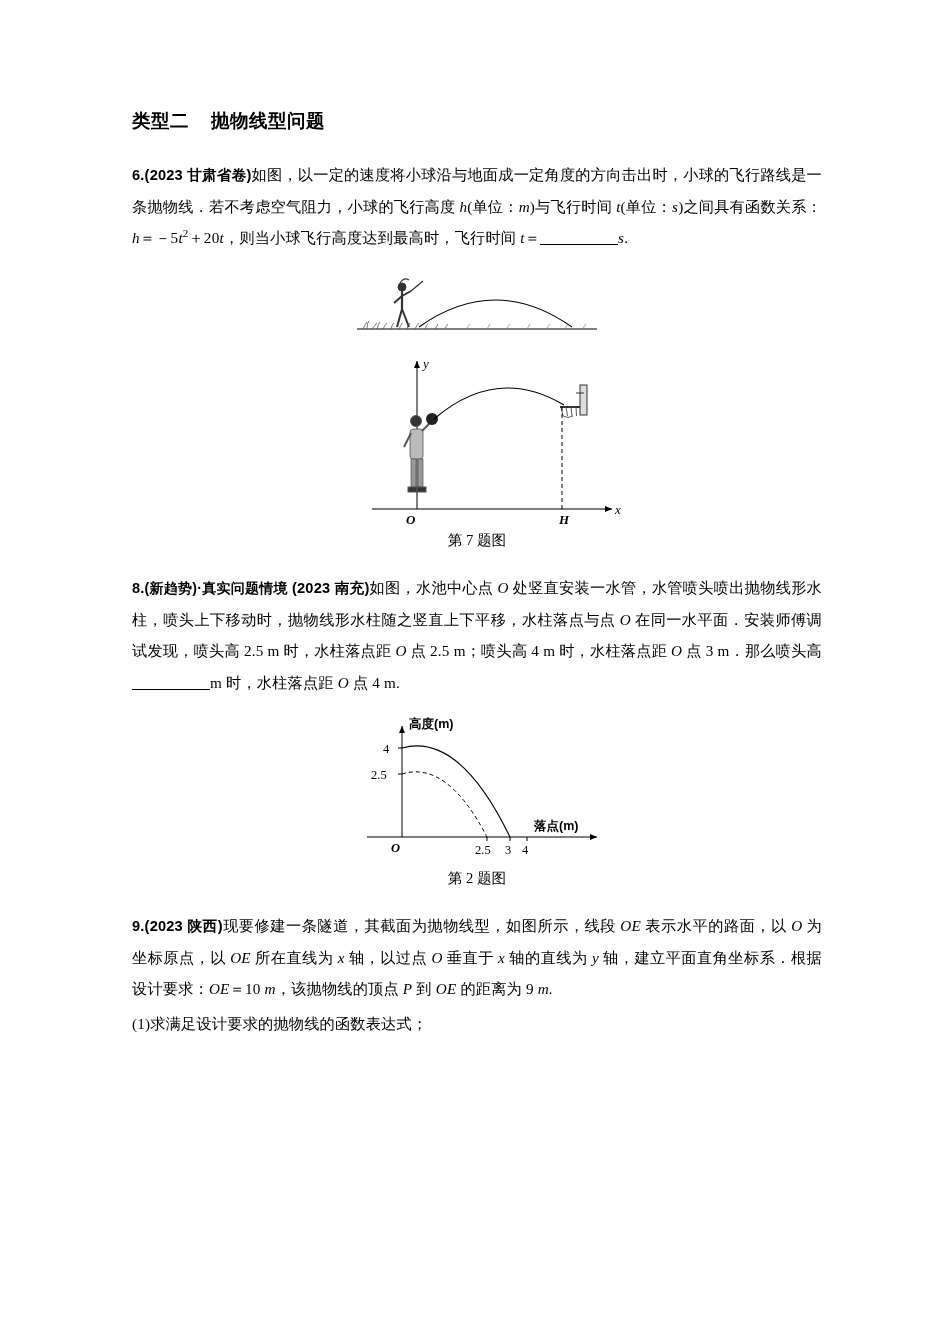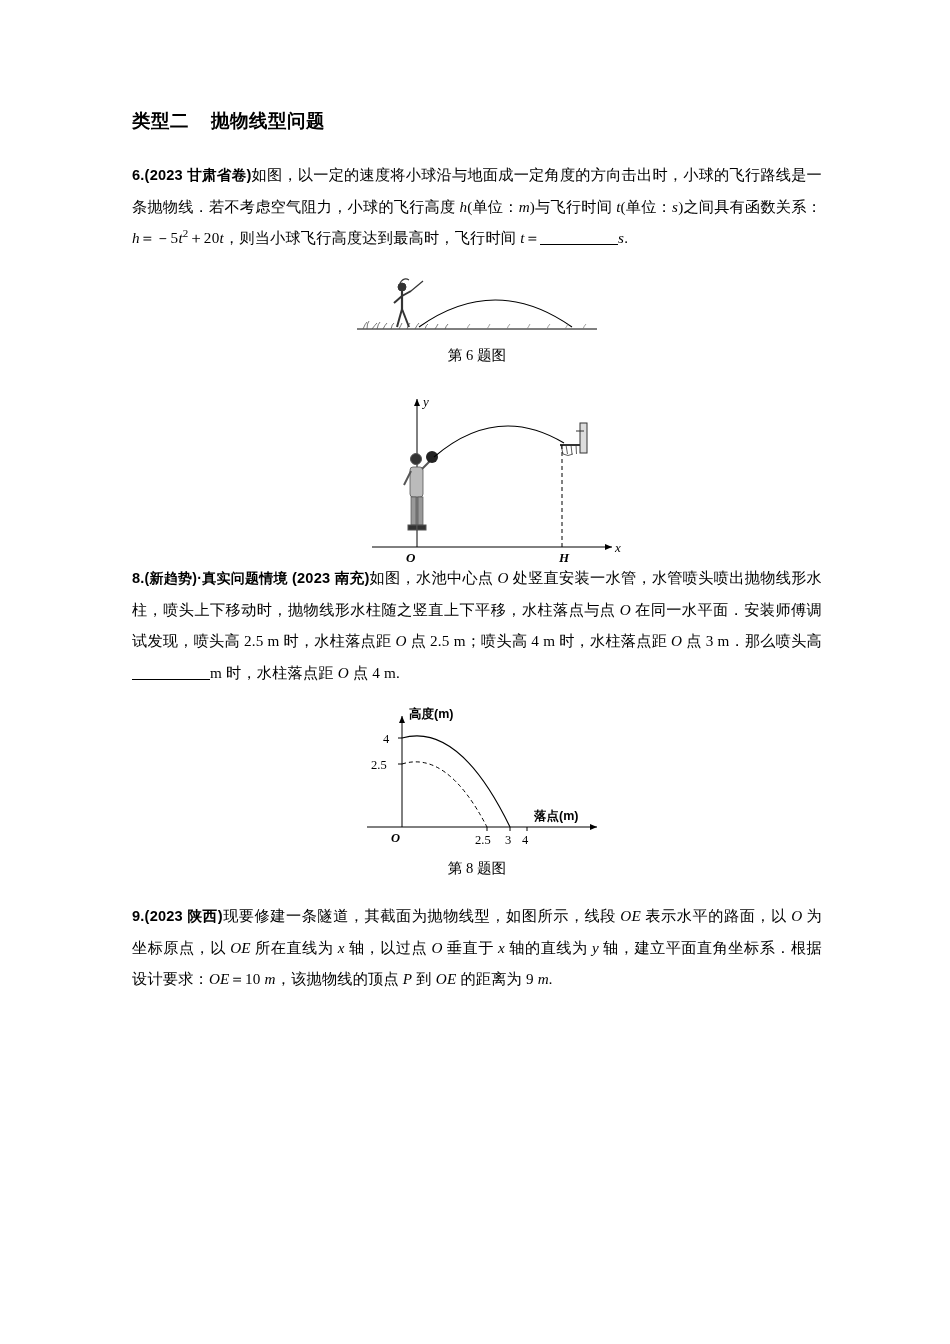--- a/index.html
+++ b/index.html
@@ -132,21 +132,20 @@
           <path d="M120 60 q1 -3 3 -5"></path>
           <path d="M140 60 q2 -3 3 -5"></path>
           <path d="M160 60 q1 -3 3 -5"></path>
           <path d="M180 60 q2 -3 3 -5"></path>
           <path d="M200 60 q1 -3 3 -5"></path>
           <path d="M218 60 q2 -3 3 -5"></path>
           <path d="M236 60 q1 -3 3 -5"></path>
         </g>
       </svg>
     </div>
-    <div class="figcap">第 6 题图</div>
 
 
     <div class="fig fig7">
       <svg width="330" height="175" viewBox="0 0 330 175">
 
         <line x1="60" y1="160" x2="300" y2="160" stroke="#000" stroke-width="1"></line>
         <polygon points="300,160 293,157 293,163" fill="#000"></polygon>
         <line x1="105" y1="160" x2="105" y2="12" stroke="#000" stroke-width="1"></line>
         <polygon points="105,12 102,19 108,19" fill="#000"></polygon>
         <text x="111" y="19" font-family="Liberation Serif, serif" font-size="13" font-style="italic">y</text>
@@ -172,20 +171,21 @@
           <rect x="268" y="36" width="7" height="30" fill="#ddd" stroke="#333" stroke-width="1"></rect>
           <line x1="248" y1="58" x2="268" y2="58" stroke="#333" stroke-width="2"></line>
           <path d="M249 58 l2 9 M254 58 l1.5 9 M259 58 l1 9 M264 58 l0.5 9" stroke="#333" stroke-width="0.8"></path>
           <path d="M251 67 q5 3 10 0" stroke="#333" stroke-width="0.8"></path>
           <line x1="264" y1="44" x2="272" y2="44" stroke="#333" stroke-width="1"></line>
         </g>
 
         <line x1="250" y1="58" x2="250" y2="160" stroke="#000" stroke-width="1" stroke-dasharray="4,3"></line>
       </svg>
     </div>
+    <div class="figcap">第 7 题图</div>
 
     <p class="q">
       <span class="src">8.</span><span class="bold">(新趋势)·真实问题情境</span>&nbsp;<span class="src">(2023 南充)</span>如图，水池中心点&nbsp;<span class="it">O</span>&nbsp;处竖直安装一水管，水管喷头喷出抛物线形水柱，喷头上下移动时，抛物线形水柱随之竖直上下平移，水柱落点与点&nbsp;<span class="it">O</span>&nbsp;在同一水平面．安装师傅调试发现，喷头高&nbsp;2.5 m 时，水柱落点距&nbsp;<span class="it">O</span>&nbsp;点&nbsp;2.5 m；喷头高&nbsp;4 m 时，水柱落点距&nbsp;<span class="it">O</span>&nbsp;点&nbsp;3 m．那么喷头高<span class="fill"></span>m 时，水柱落点距&nbsp;<span class="it">O</span>&nbsp;点&nbsp;4 m.
     </p>
 
     <div class="fig fig8">
       <svg width="300" height="150" viewBox="0 0 300 150">
 
         <line x1="40" y1="125" x2="270" y2="125" stroke="#000" stroke-width="1"></line>
         <polygon points="270,125 263,122 263,128" fill="#000"></polygon>
@@ -206,20 +206,21 @@
         <line x1="200" y1="125" x2="200" y2="129" stroke="#000" stroke-width="1"></line>
         <text x="148" y="142" font-family="Liberation Serif, serif" font-size="12.5">2.5</text>
         <text x="178" y="142" font-family="Liberation Serif, serif" font-size="12.5">3</text>
         <text x="195" y="142" font-family="Liberation Serif, serif" font-size="12.5">4</text>
 
         <path d="M75 62 Q120 48 160 125" fill="none" stroke="#000" stroke-width="1" stroke-dasharray="4,3"></path>
 
         <path d="M75 36 Q132 20 183 125" fill="none" stroke="#000" stroke-width="1.1"></path>
       </svg>
     </div>
-    <div class="figcap">第 8 题图</div>
+    <div class="figcap">第 2 题图</div>
 
     <p class="q">
       <span class="src">9.</span><span class="src">(2023 陕西)</span>现要修建一条隧道，其截面为抛物线型，如图所示，线段&nbsp;<span class="it">OE</span>&nbsp;表示水平的路面，以&nbsp;<span class="it">O</span>&nbsp;为坐标原点，以&nbsp;<span class="it">OE</span>&nbsp;所在直线为&nbsp;<span class="it">x</span>&nbsp;轴，以过点&nbsp;<span class="it">O</span>&nbsp;垂直于&nbsp;<span class="it">x</span>&nbsp;轴的直线为&nbsp;<span class="it">y</span>&nbsp;轴，建立平面直角坐标系．根据设计要求：<span class="it">OE</span>＝10&nbsp;<span class="it">m</span>，该抛物线的顶点&nbsp;<span class="it">P</span>&nbsp;到&nbsp;<span class="it">OE</span>&nbsp;的距离为&nbsp;9&nbsp;<span class="it">m.</span>
     </p>
+    <p class="q">(1)求满足设计要求的抛物线的函数表达式；</p>
 
   </div>
 </div>
 
 </body></html>

